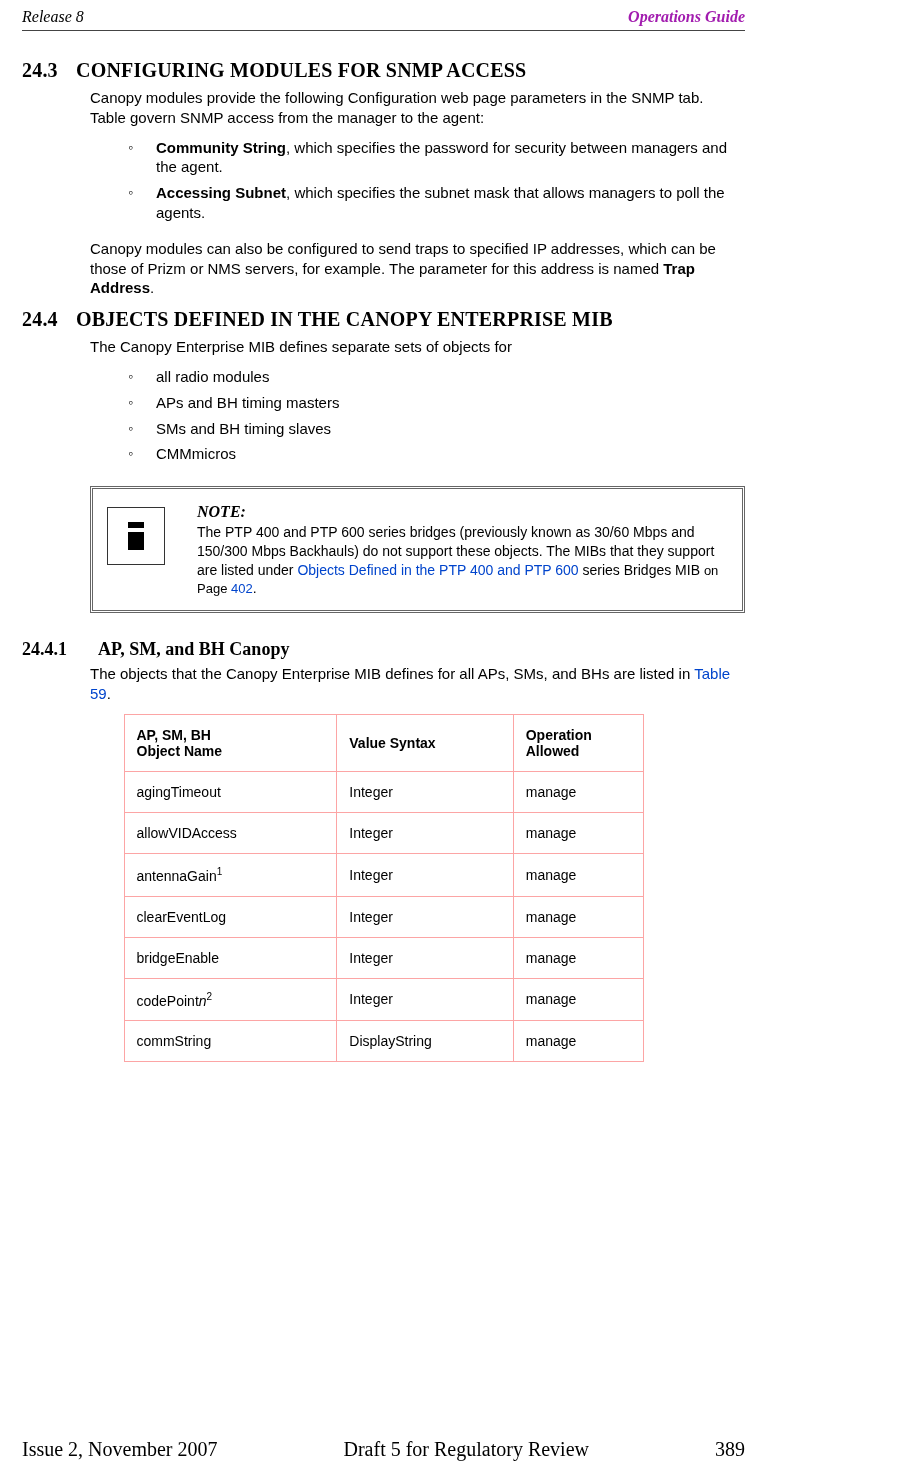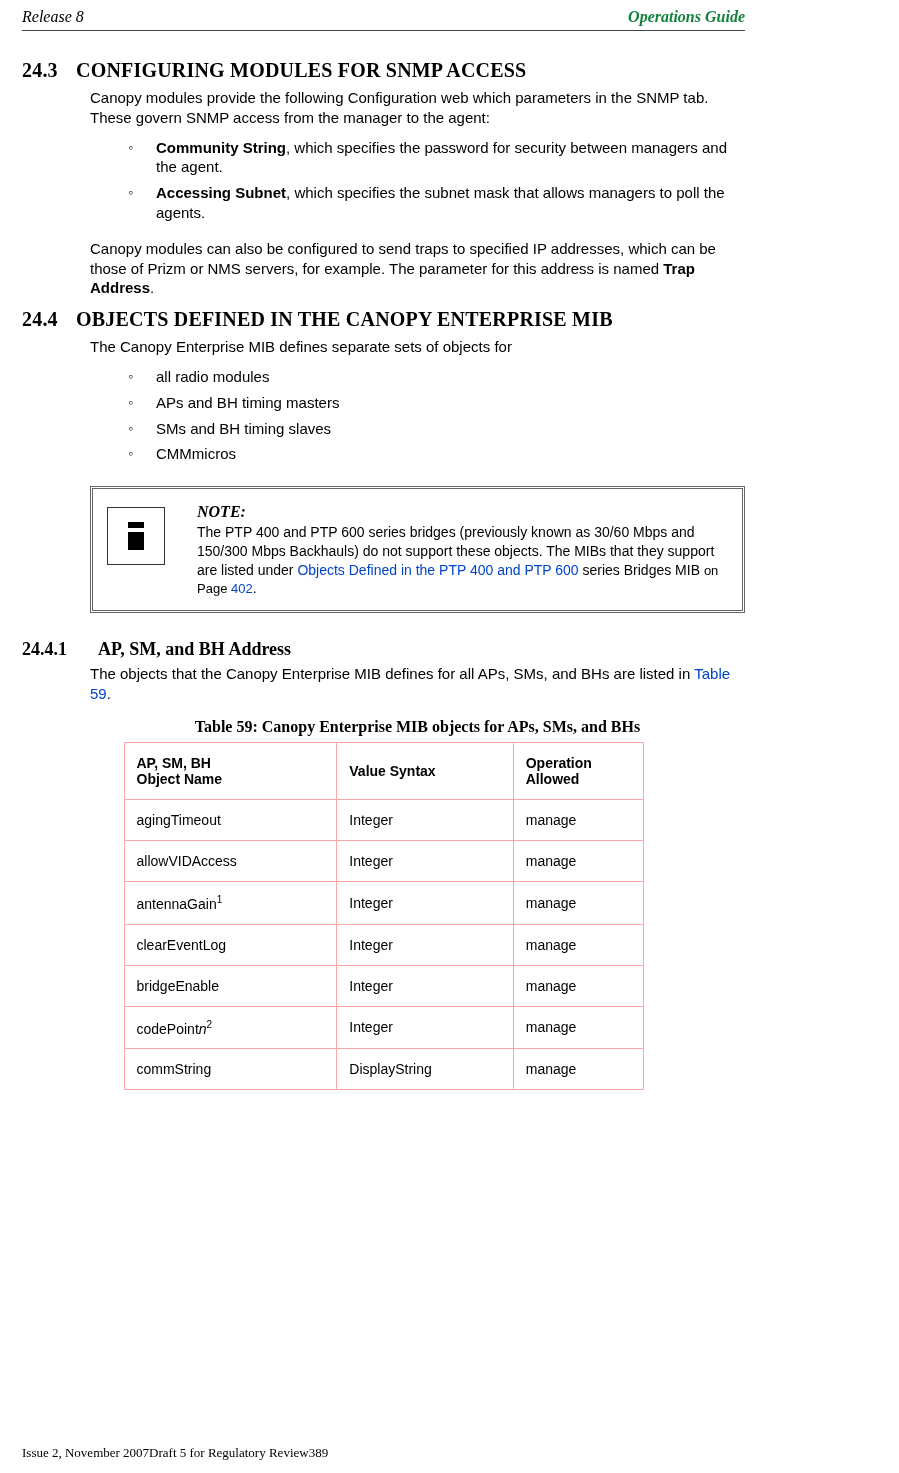--- a/index.html
+++ b/index.html
@@ -18,21 +18,21 @@
     position: relative;
   }
   .header-row {
     display: flex;
     justify-content: space-between;
     font-family: "Palatino Linotype", "Book Antiqua", Palatino, serif;
     font-style: italic;
     font-size: 16px;
     margin-bottom: 4px;
   }
-  .header-right { color: #15803d; font-weight: bold; }
+  .header-right { color: #a21caf; font-weight: bold; }
   .header-left { color: #000; }
   hr.top-rule { border: none; border-top: 1px solid #444; margin: 0 0 28px 0; }
   h2.section {
     font-family: "Palatino Linotype", "Book Antiqua", Palatino, serif;
     font-size: 20px;
     font-weight: bold;
     margin: 10px 0 6px 0;
     letter-spacing: 0.2px;
   }
   .sec-num { display: inline-block; width: 54px; }
@@ -95,41 +95,42 @@
   table.mib th:nth-child(1) { width: 41%; }
   table.mib th:nth-child(2) { width: 34%; text-align: left; }
   table.mib th:nth-child(3) { width: 25%; }
   sup { font-size: 10px; vertical-align: super; }
   .footer-row {
     position: absolute;
     bottom: 12px;
     left: 22px;
     right: 22px;
     display: flex;
-    font-family: "Palatino Linotype", "Book Antiqua", Palatino, serif;
-    font-size: 13px;
+    justify-content: space-between;
+    font-family: "Palatino Linotype", "Book Antiqua", Palatino, serif;
+    font-size: 20px;
     border-top: none;
   }
 </style>
 </head>
 <body>
 
 <div class="page">
 
   <div class="header-row">
     <span class="header-left">Release 8</span>
     <span class="header-right">Operations Guide</span>
   </div>
   <hr class="top-rule">
 
   <h2 class="section">
     <span class="sec-num">24.3</span><span>CONFIGURING MODULES FOR SNMP ACCESS</span>
   </h2>
   <div class="body-indent">
-    <p>Canopy modules provide the following Configuration web which parameters in the SNMP tab. These govern SNMP access from the manager to the agent:</p>
+    <p>Canopy modules provide the following Configuration web page parameters in the SNMP tab. Table govern SNMP access from the manager to the agent:</p>
     <ul class="bullets">
       <li>
         <span class="bold">Community String</span><span>, which specifies the password for security between managers and the agent.</span>
       </li>
       <li>
         <span class="bold">Accessing Subnet</span><span>, which specifies the subnet mask that allows managers to poll the agents.</span>
       </li>
     </ul>
     <p>
       <span>Canopy modules can also be configured to send traps to specified IP addresses, which can be those of Prizm or NMS servers, for example. The parameter for this address is named </span><span class="bold">Trap Address</span><span>.</span>
@@ -156,29 +157,28 @@
         <rect x="12" y="16" width="16" height="18" fill="#000"></rect>
       </svg>
     </div>
     <div>
       <span class="note-title">NOTE:</span><br>
       <span>The PTP 400 and PTP 600 series bridges (previously known as 30/60 Mbps and 150/300 Mbps Backhauls) do not support these objects. The MIBs that they support are listed under </span><span class="blue-link">Objects Defined in the PTP 400 and PTP 600</span><span> series Bridges MIB </span><span style="font-size:13px">on Page </span><span class="blue-link" style="font-size:13px">402</span><span>.</span>
     </div>
   </div>
 
   <h3 class="subsec">
-    <span class="subsec-num">24.4.1</span><span>AP, SM, and BH Address</span>
+    <span class="subsec-num">24.4.1</span><span>AP, SM, and BH Canopy</span>
   </h3>
   <div class="body-indent">
     <p>
       <span>The objects that the Canopy Enterprise MIB defines for all APs, SMs, and BHs are listed in </span><span class="blue-link">Table 59</span><span>.</span>
     </p>
   </div>
 
-  <div class="table-caption">Table 59: Canopy Enterprise MIB objects for APs, SMs, and BHs</div>
   <table class="mib">
     <thead>
       <tr>
         <th>
           <span>AP, SM, BH</span><br>
           <span>Object Name</span>
         </th>
         <th>Value Syntax</th>
         <th>
           <span>Operation</span><br>

